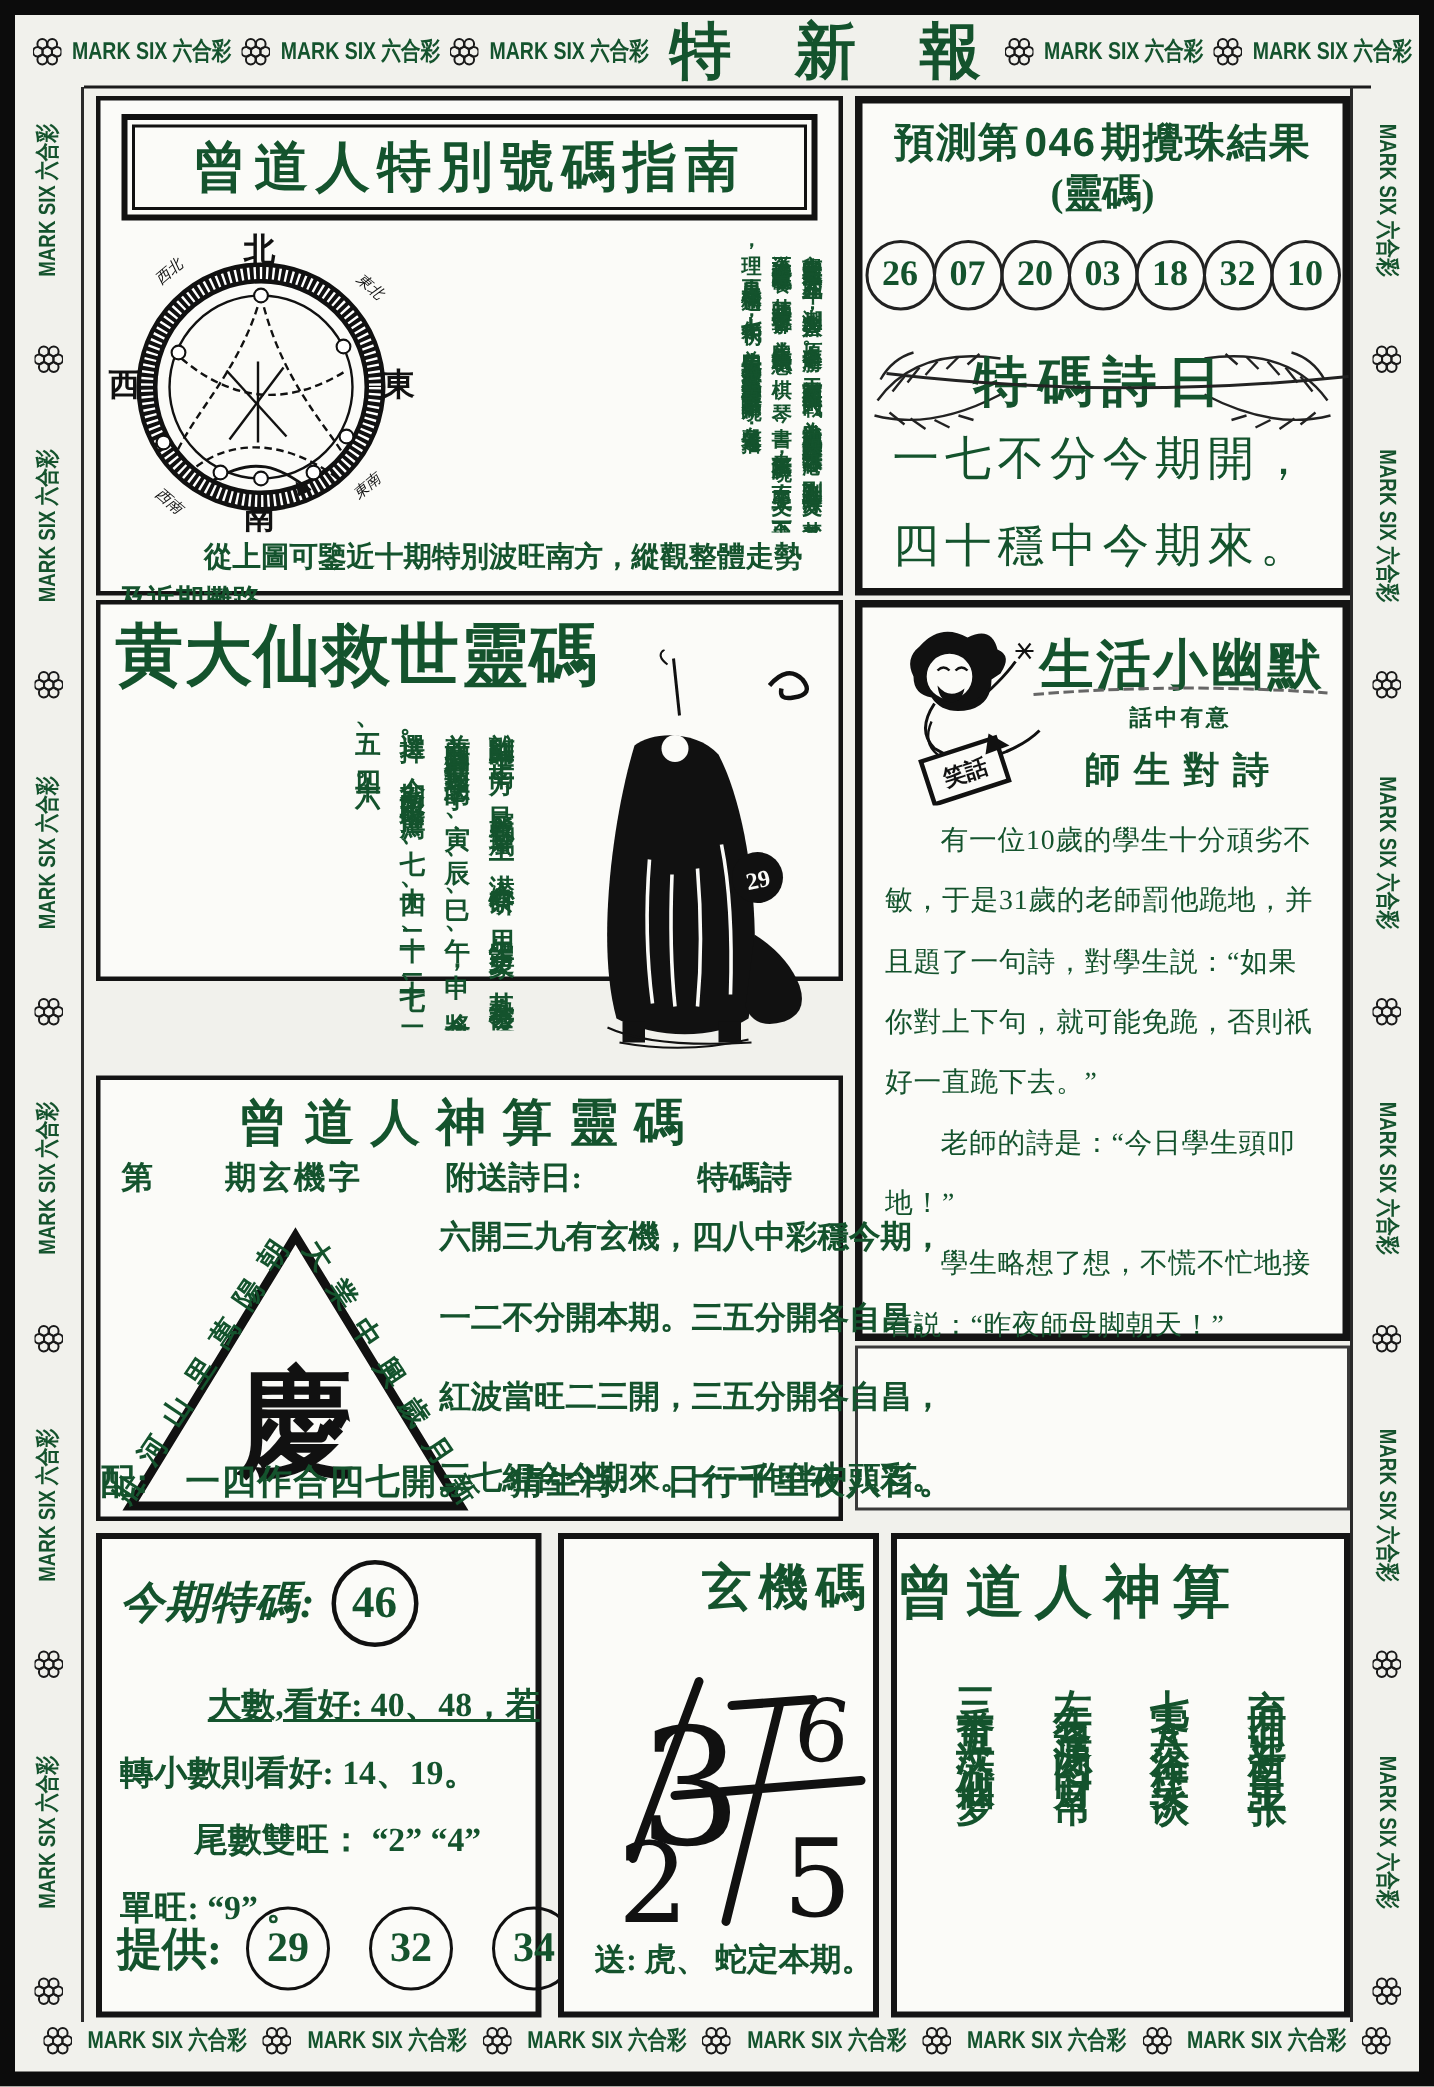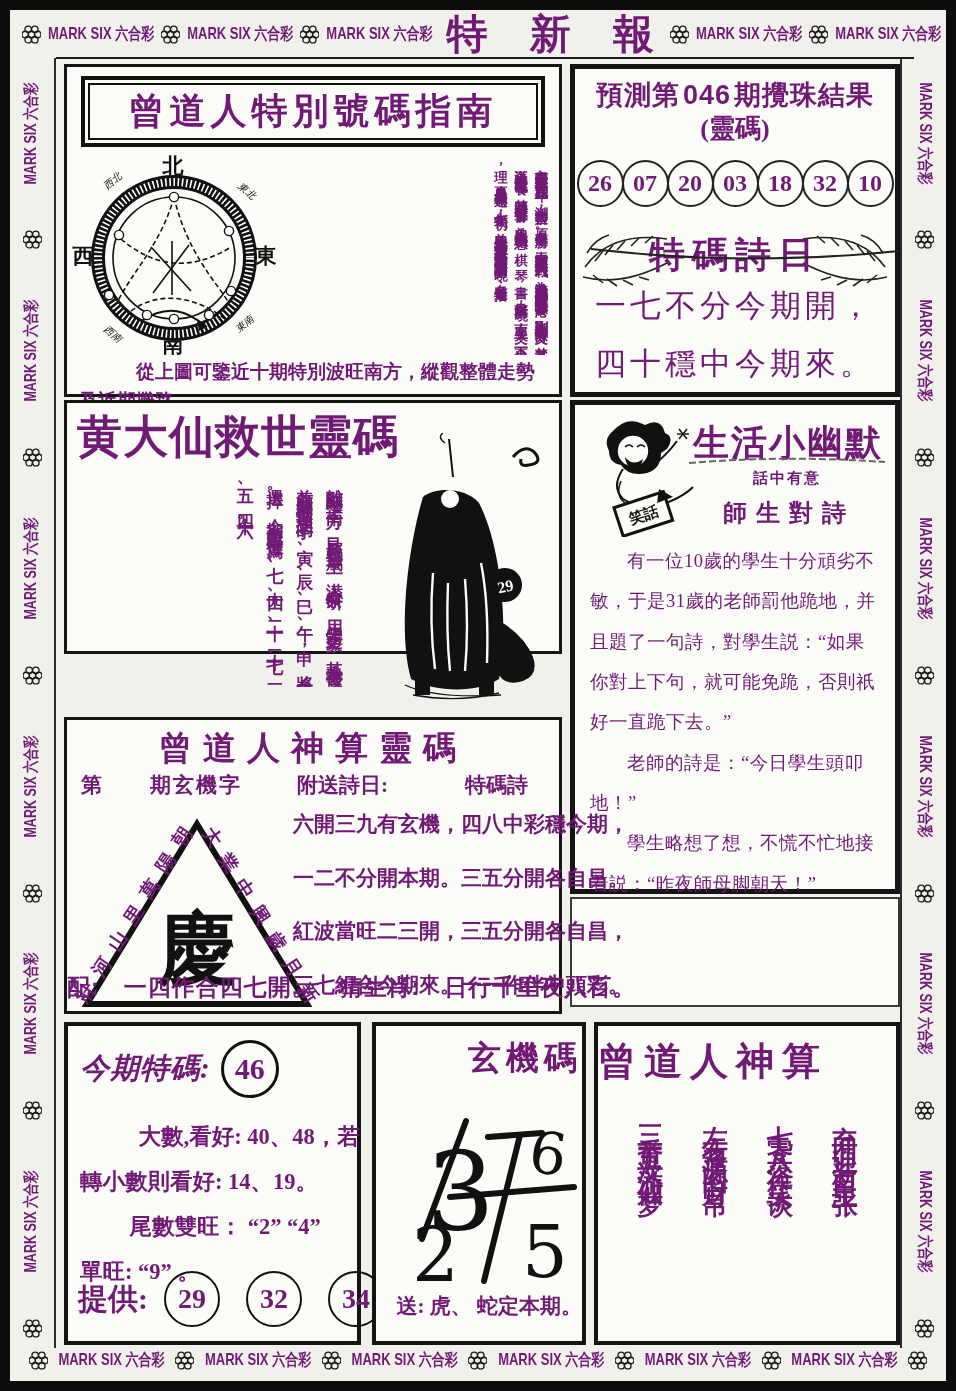--- a/index.html
+++ b/index.html
@@ -1,17 +1,17 @@
 <!DOCTYPE html>
 <html><head>
 <meta charset="utf-8">
 <style>
   html,body{margin:0;padding:0;background:#cfcfca;}
   .page{position:relative;width:956px;height:1391px;background:#f1f1ec;border:10px solid #0c0c0c;
-        box-sizing:border-box;overflow:hidden;font-family:"Liberation Serif","DejaVu Serif",serif;color:#701a75;}
+        box-sizing:border-box;overflow:hidden;font-family:"Liberation Serif","DejaVu Serif",serif;color:#14532d;}
   .abs{position:absolute;}
   .box{position:absolute;background:#fbfbf8;border:3px solid #141414;box-sizing:border-box;}
   .bd5{border-width:5px;}
   
   .topbanner{top:2px;left:8px;right:8px;height:44px;display:flex;align-items:center;justify-content:space-between;padding:0 4px;}
   .brandgroup{display:flex;align-items:center;gap:7px;}
   .brand-text{font-family:"Liberation Sans","DejaVu Sans",sans-serif;font-weight:700;font-size:13px;
               letter-spacing:0px;white-space:nowrap;transform:scaleY(1.25);}
   .masthead{font-size:41px;font-weight:bold;letter-spacing:16px;white-space:nowrap;padding-left:14px;}
   .divider{top:47px;left:46px;width:858px;height:2px;background:#1c1c1c;}
@@ -95,21 +95,21 @@
   .ss-poem.right{left:394px;}
   .ss-bottom{position:absolute;left:0;right:0;bottom:8px;text-align:center;
              font-family:"Liberation Sans",sans-serif;font-size:23px;font-weight:900;letter-spacing:1px;white-space:nowrap;}
   
   .sp-top{display:flex;align-items:center;gap:10px;padding:14px 0 0 12px;}
   .sp-label{font-size:29px;font-weight:900;font-style:italic;letter-spacing:1px;white-space:nowrap;}
   .circle-num{display:inline-flex;align-items:center;justify-content:center;border:3px solid #111;
               border-radius:50%;width:52px;height:52px;font-size:30px;font-weight:bold;flex:0 0 auto;}
   .sp-lines{padding:16px 8px 0 12px;}
   .sp-lines .sp-line{font-size:22.5px;font-weight:bold;line-height:2.0;white-space:nowrap;}
-  .sp-lines .sp-line:nth-child(1){text-indent:2.6em;}
+  .sp-lines .sp-line:nth-child(1){text-indent:2.6em;text-decoration:underline;}
   .sp-lines .sp-line:nth-child(3){text-indent:2.2em;}
   .sp-provide{position:absolute;left:10px;right:10px;bottom:14px;display:flex;align-items:center;gap:16px;}
   .sp-provide .plabel{font-size:30px;font-weight:bold;white-space:nowrap;}
   .ball-lg{display:inline-flex;align-items:center;justify-content:center;width:52px;height:52px;
            border:2.5px solid #111;border-radius:50%;font-size:28px;font-weight:bold;flex:0 0 auto;}
   
   .xj{display:flex;flex-direction:column;align-items:flex-end;}
   .xj-title{font-size:33px;font-weight:bold;letter-spacing:5px;padding-top:10px;white-space:nowrap;}
   .xj-send{font-size:21px;font-weight:bold;white-space:nowrap;margin-top:6px;}
   

